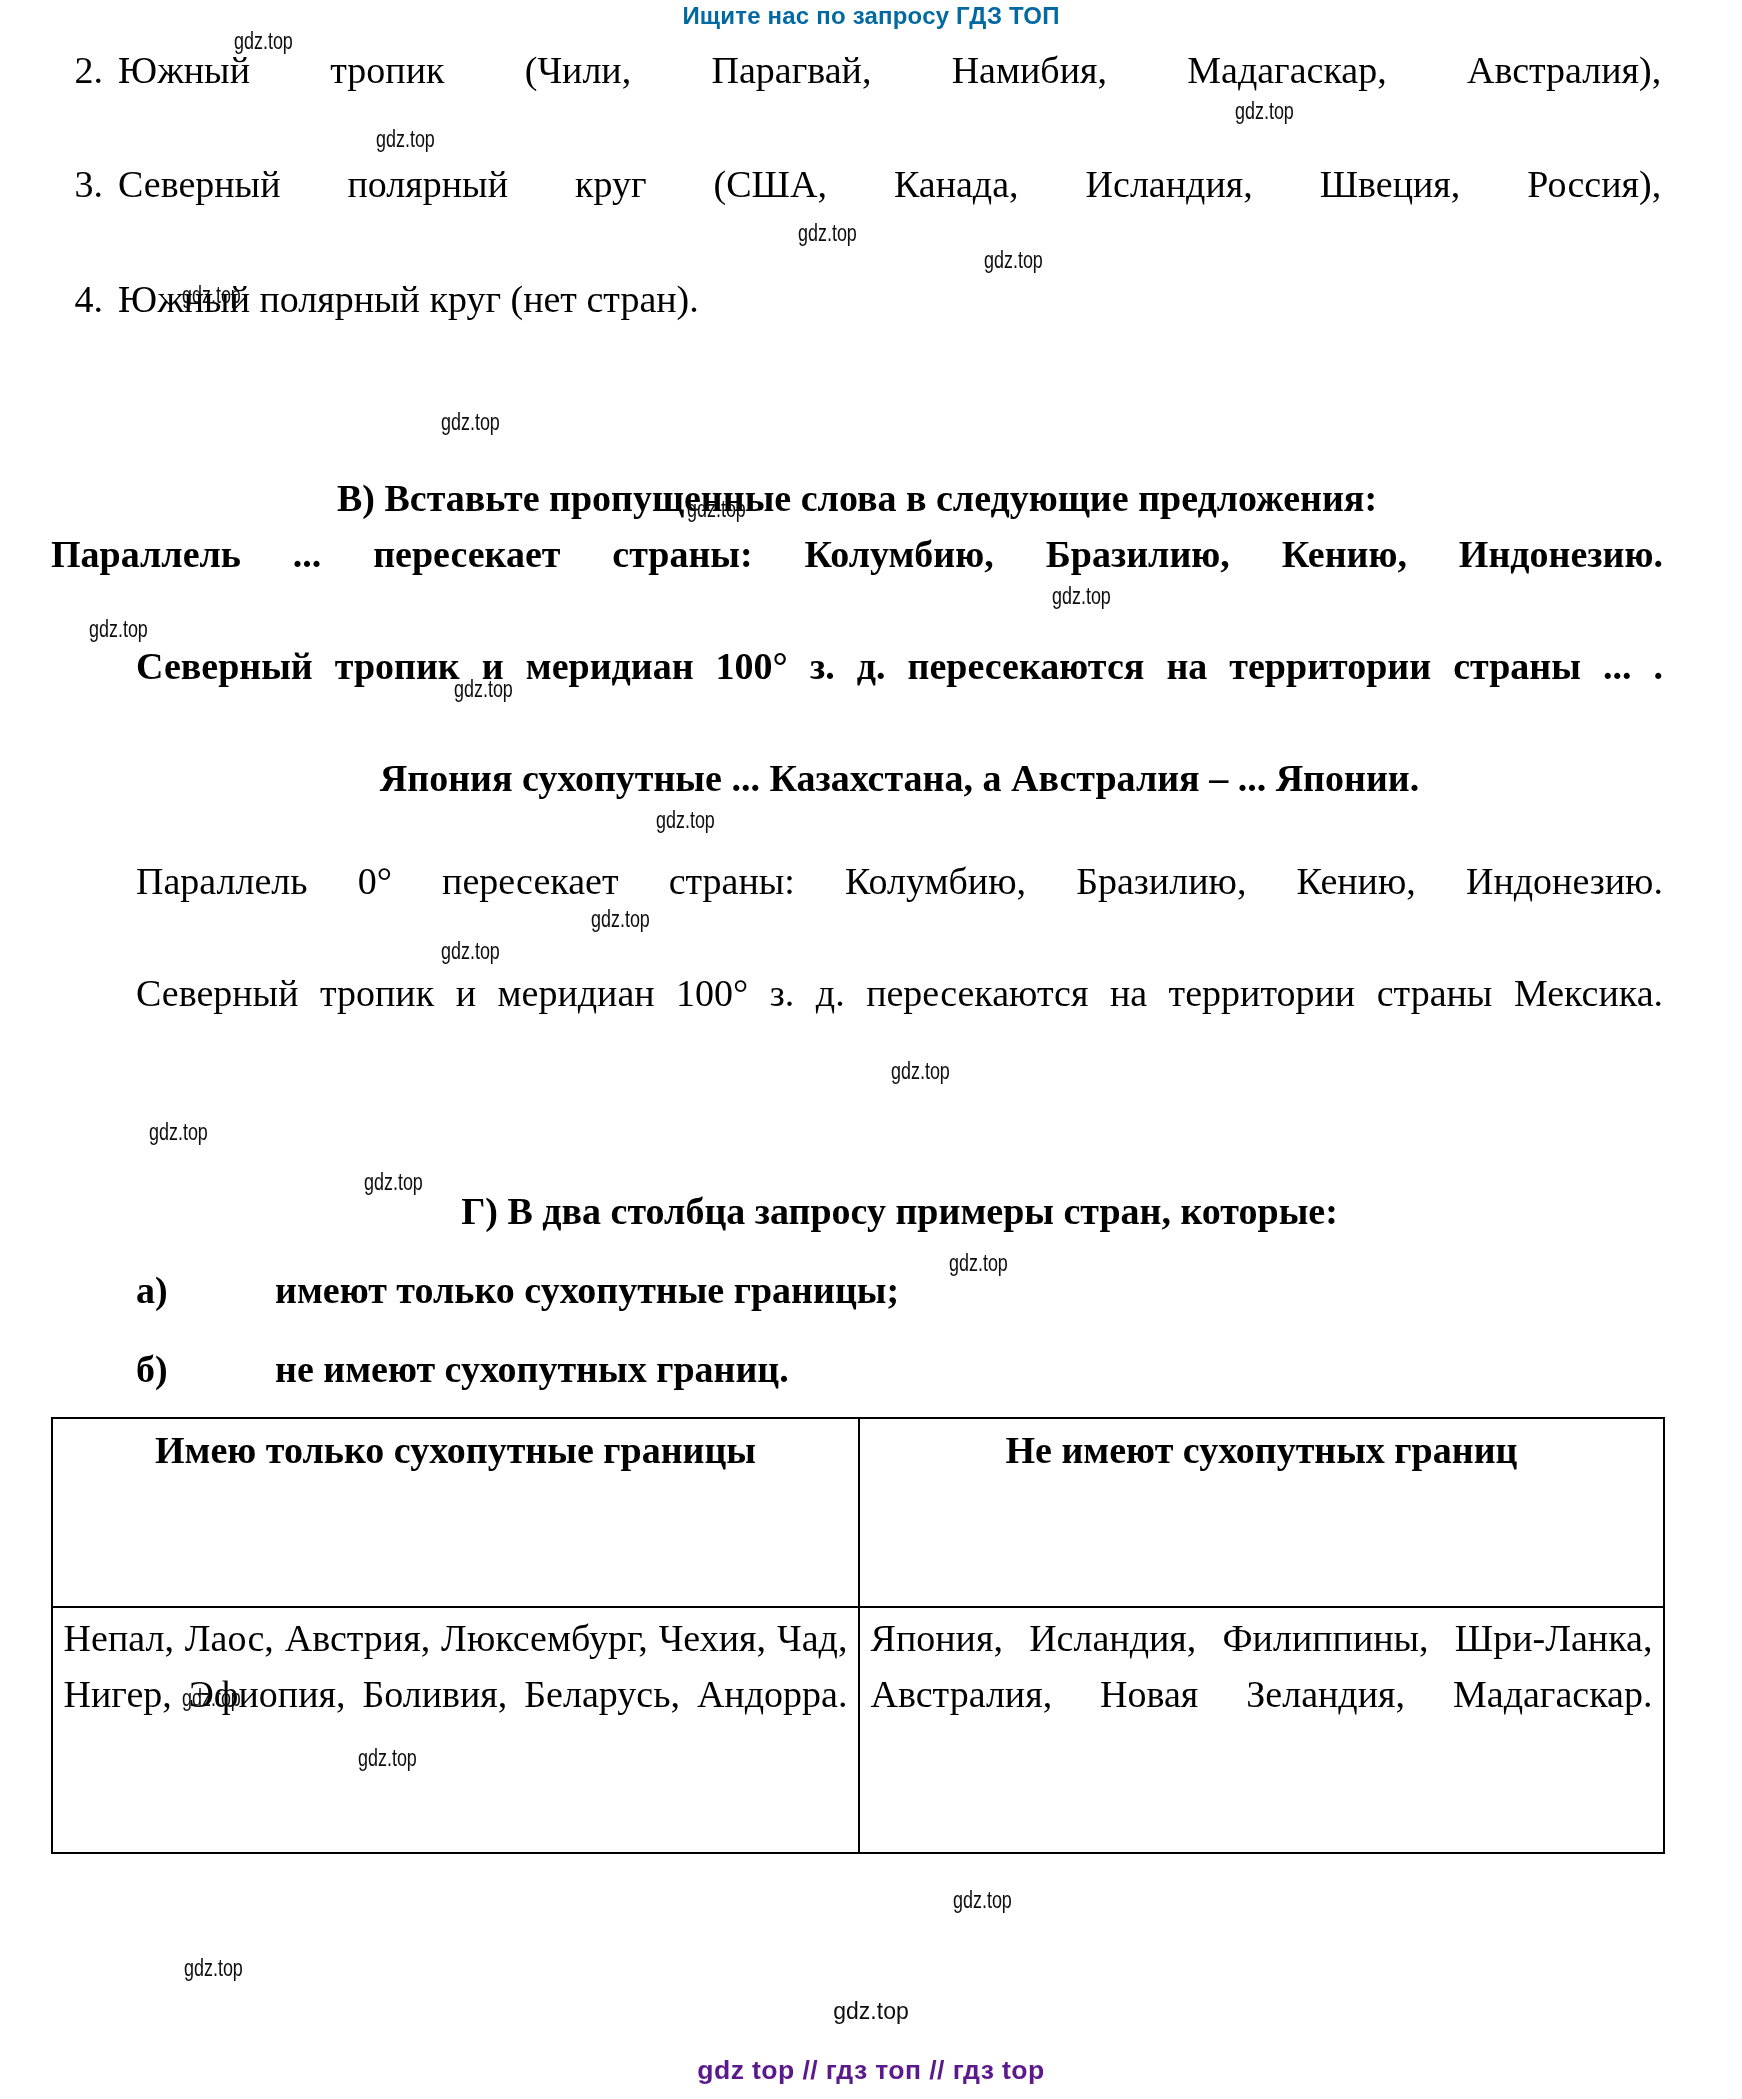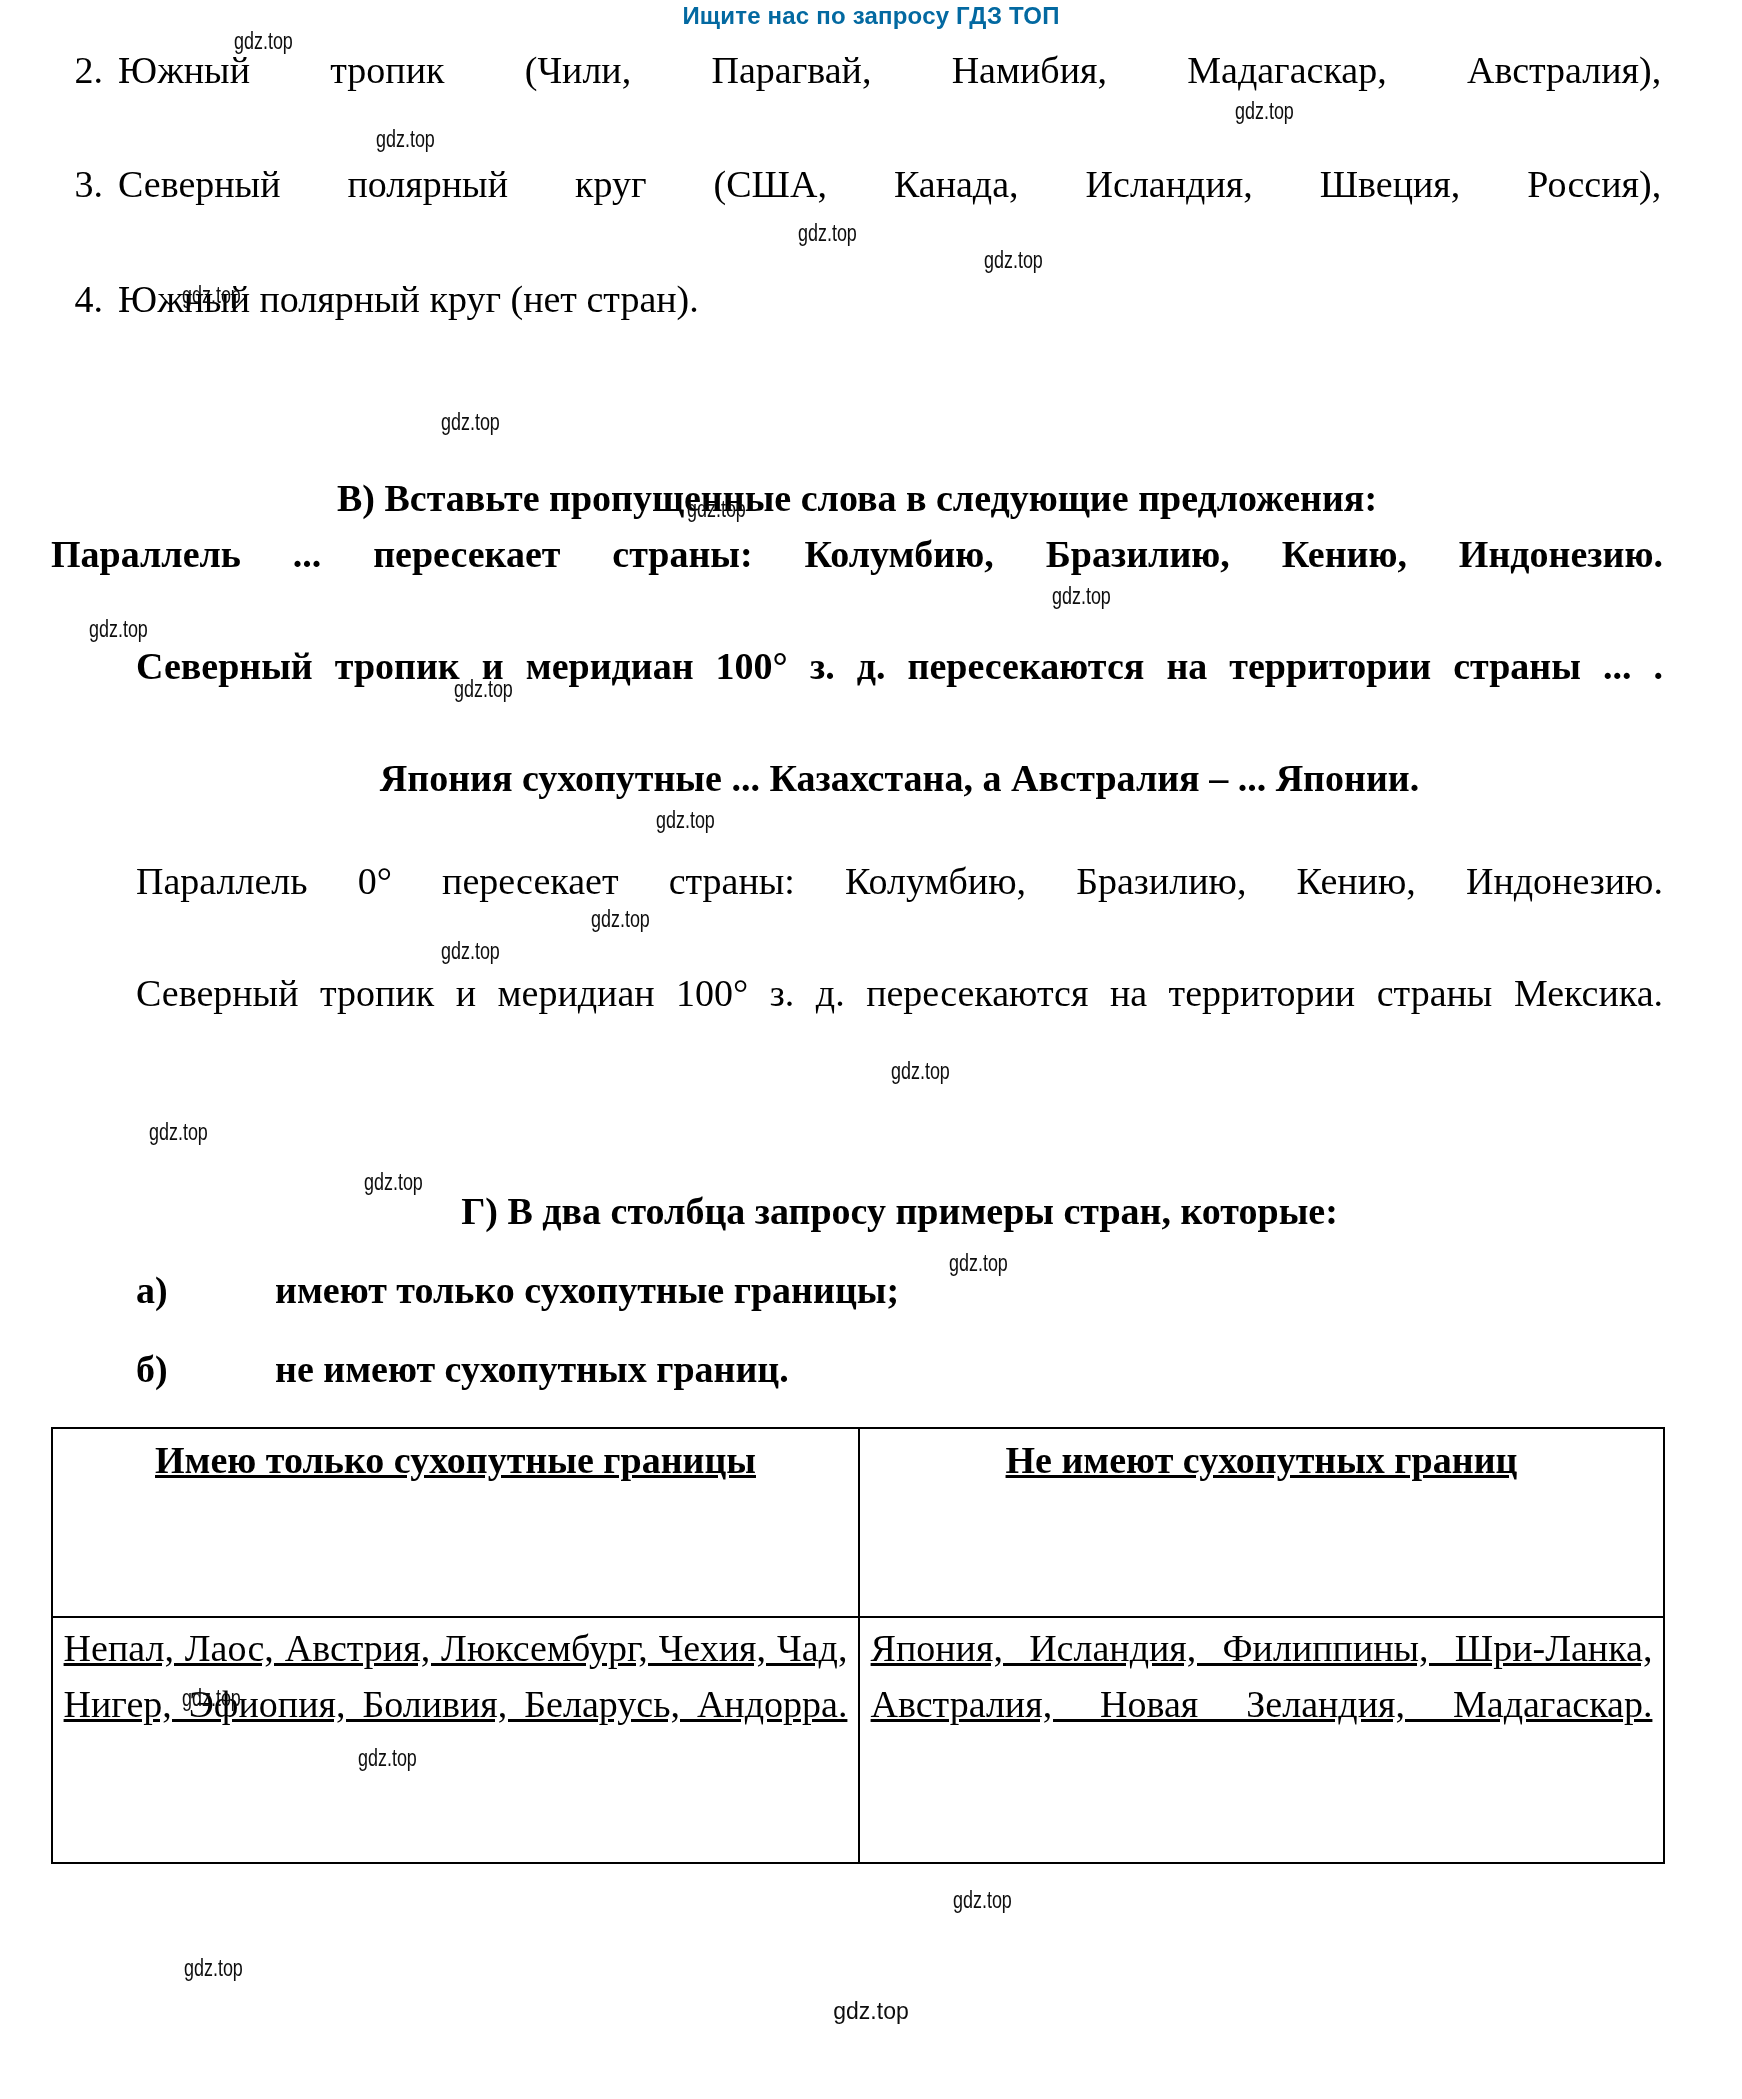--- a/index.html
+++ b/index.html
@@ -120,22 +120,21 @@
     padding-left: 85px;
   }
   .sub-marker {
     flex: 0 0 139px;
     width: 139px;
   }
   .sub-text { flex: 1 1 auto; }
 
   
   .tbl-wrap {
-    margin-top: 30px;
-    text-decoration: underline;
+    margin-top: 20px;
   }
   table.countries {
     border-collapse: collapse;
     width: 1612px;
     table-layout: fixed;
   }
   table.countries th,
   table.countries td {
     border: 2.7px solid #000000;
     vertical-align: top;
@@ -274,20 +273,21 @@
             <td>Япония, Исландия, Филиппины, Шри-Ланка, Австралия, Новая Зеландия, Мадагаскар.</td>
           </tr>
         </tbody>
       </table>
     </div>
 
   </div>
 
   <div class="footer-wm" style="top:1998px;">gdz.top</div>
 
+  <div class="footer-links" style="top:2055px;">gdz top  //  гдз топ  //  гдз top</div>
 
   <div id="watermark-layer">
       <div class="wm" style="left: 234px; top: 28px;">gdz.top</div>
       <div class="wm" style="left: 1235px; top: 98px;">gdz.top</div>
       <div class="wm" style="left: 376px; top: 126px;">gdz.top</div>
       <div class="wm" style="left: 798px; top: 220px;">gdz.top</div>
       <div class="wm" style="left: 984px; top: 247px;">gdz.top</div>
       <div class="wm" style="left: 182px; top: 282px;">gdz.top</div>
       <div class="wm" style="left: 441px; top: 409px;">gdz.top</div>
       <div class="wm" style="left: 687px; top: 496px;">gdz.top</div>

